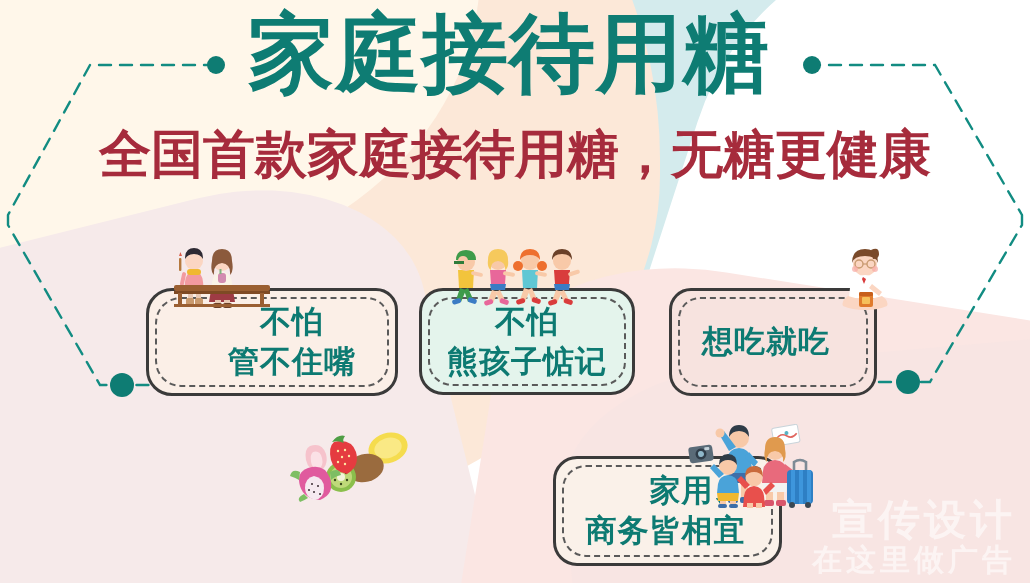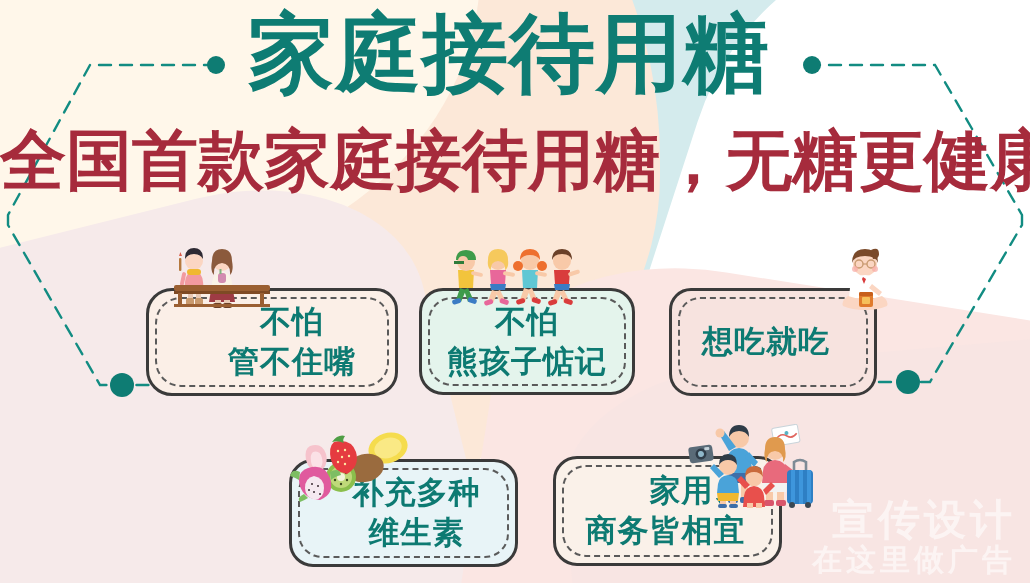--- a/index.html
+++ b/index.html
@@ -147,21 +147,21 @@
   }
 
   .subtitle {
     position: absolute;
     top: 128px;
     left: 0;
     width: 1030px;
     text-align: center;
     font-family: "DejaVu Sans", "Liberation Sans", sans-serif;
     font-weight: 700;
-    font-size: 66px;
+    font-size: 52px;
     line-height: 1.0;
     color: #A62B3C;
     white-space: nowrap;
     z-index: 6;
   }
 
   
   .card {
     position: absolute;
     z-index: 5;
@@ -398,24 +398,20 @@
     <circle cx="49" cy="21" r="3" fill="#F6A9A4" opacity=".7"></circle>
     <path d="M39 27 q-13 1 -15 13 l-1 10 h32 l-1 -10 q-2 -12 -15 -13z" fill="#FFFFFF"></path>
     <path d="M37 29 l3 2 l-2 5 l-2 -5z" fill="#D93C3C"></path>
     <path d="M22 48 q-7 5 -5 10 q9 4 22 4 q13 0 22 -4 q2 -5 -5 -10 q-8 3 -17 3 q-9 0 -17 -3z" fill="#FBD6C2"></path>
     <rect x="33" y="44" width="14" height="15" rx="2" fill="#E07B2C"></rect>
     <rect x="33" y="44" width="14" height="4" rx="1.5" fill="#C75F1B"></rect>
     <rect x="36" y="49" width="8" height="7" rx="1" fill="#F6C05A"></rect>
     <path d="M46 36 l10 8 l-3 4 l-10 -8z" fill="#FBD6C2"></path>
   </svg>
 
-  <div class="card" id="card-4">
-    <div class="card-text">补充多种
-维生素</div>
-  </div>
   <svg class="illus" id="illus-4" viewBox="0 0 130 78">
 
     <ellipse cx="100" cy="24" rx="20" ry="15" fill="#F5DC4E" transform="rotate(-18 100 24)"></ellipse>
     <ellipse cx="100" cy="24" rx="14" ry="10" fill="#FAE985" transform="rotate(-18 100 24)"></ellipse>
 
     <ellipse cx="77" cy="44" rx="19" ry="14" fill="#9A6B3E" transform="rotate(-14 77 44)"></ellipse>
 
     <circle cx="53" cy="53" r="15" fill="#8BBF4C"></circle>
     <circle cx="53" cy="53" r="11" fill="#BFD97A"></circle>
     <circle cx="53" cy="53" r="4" fill="#F2F5DA"></circle>

